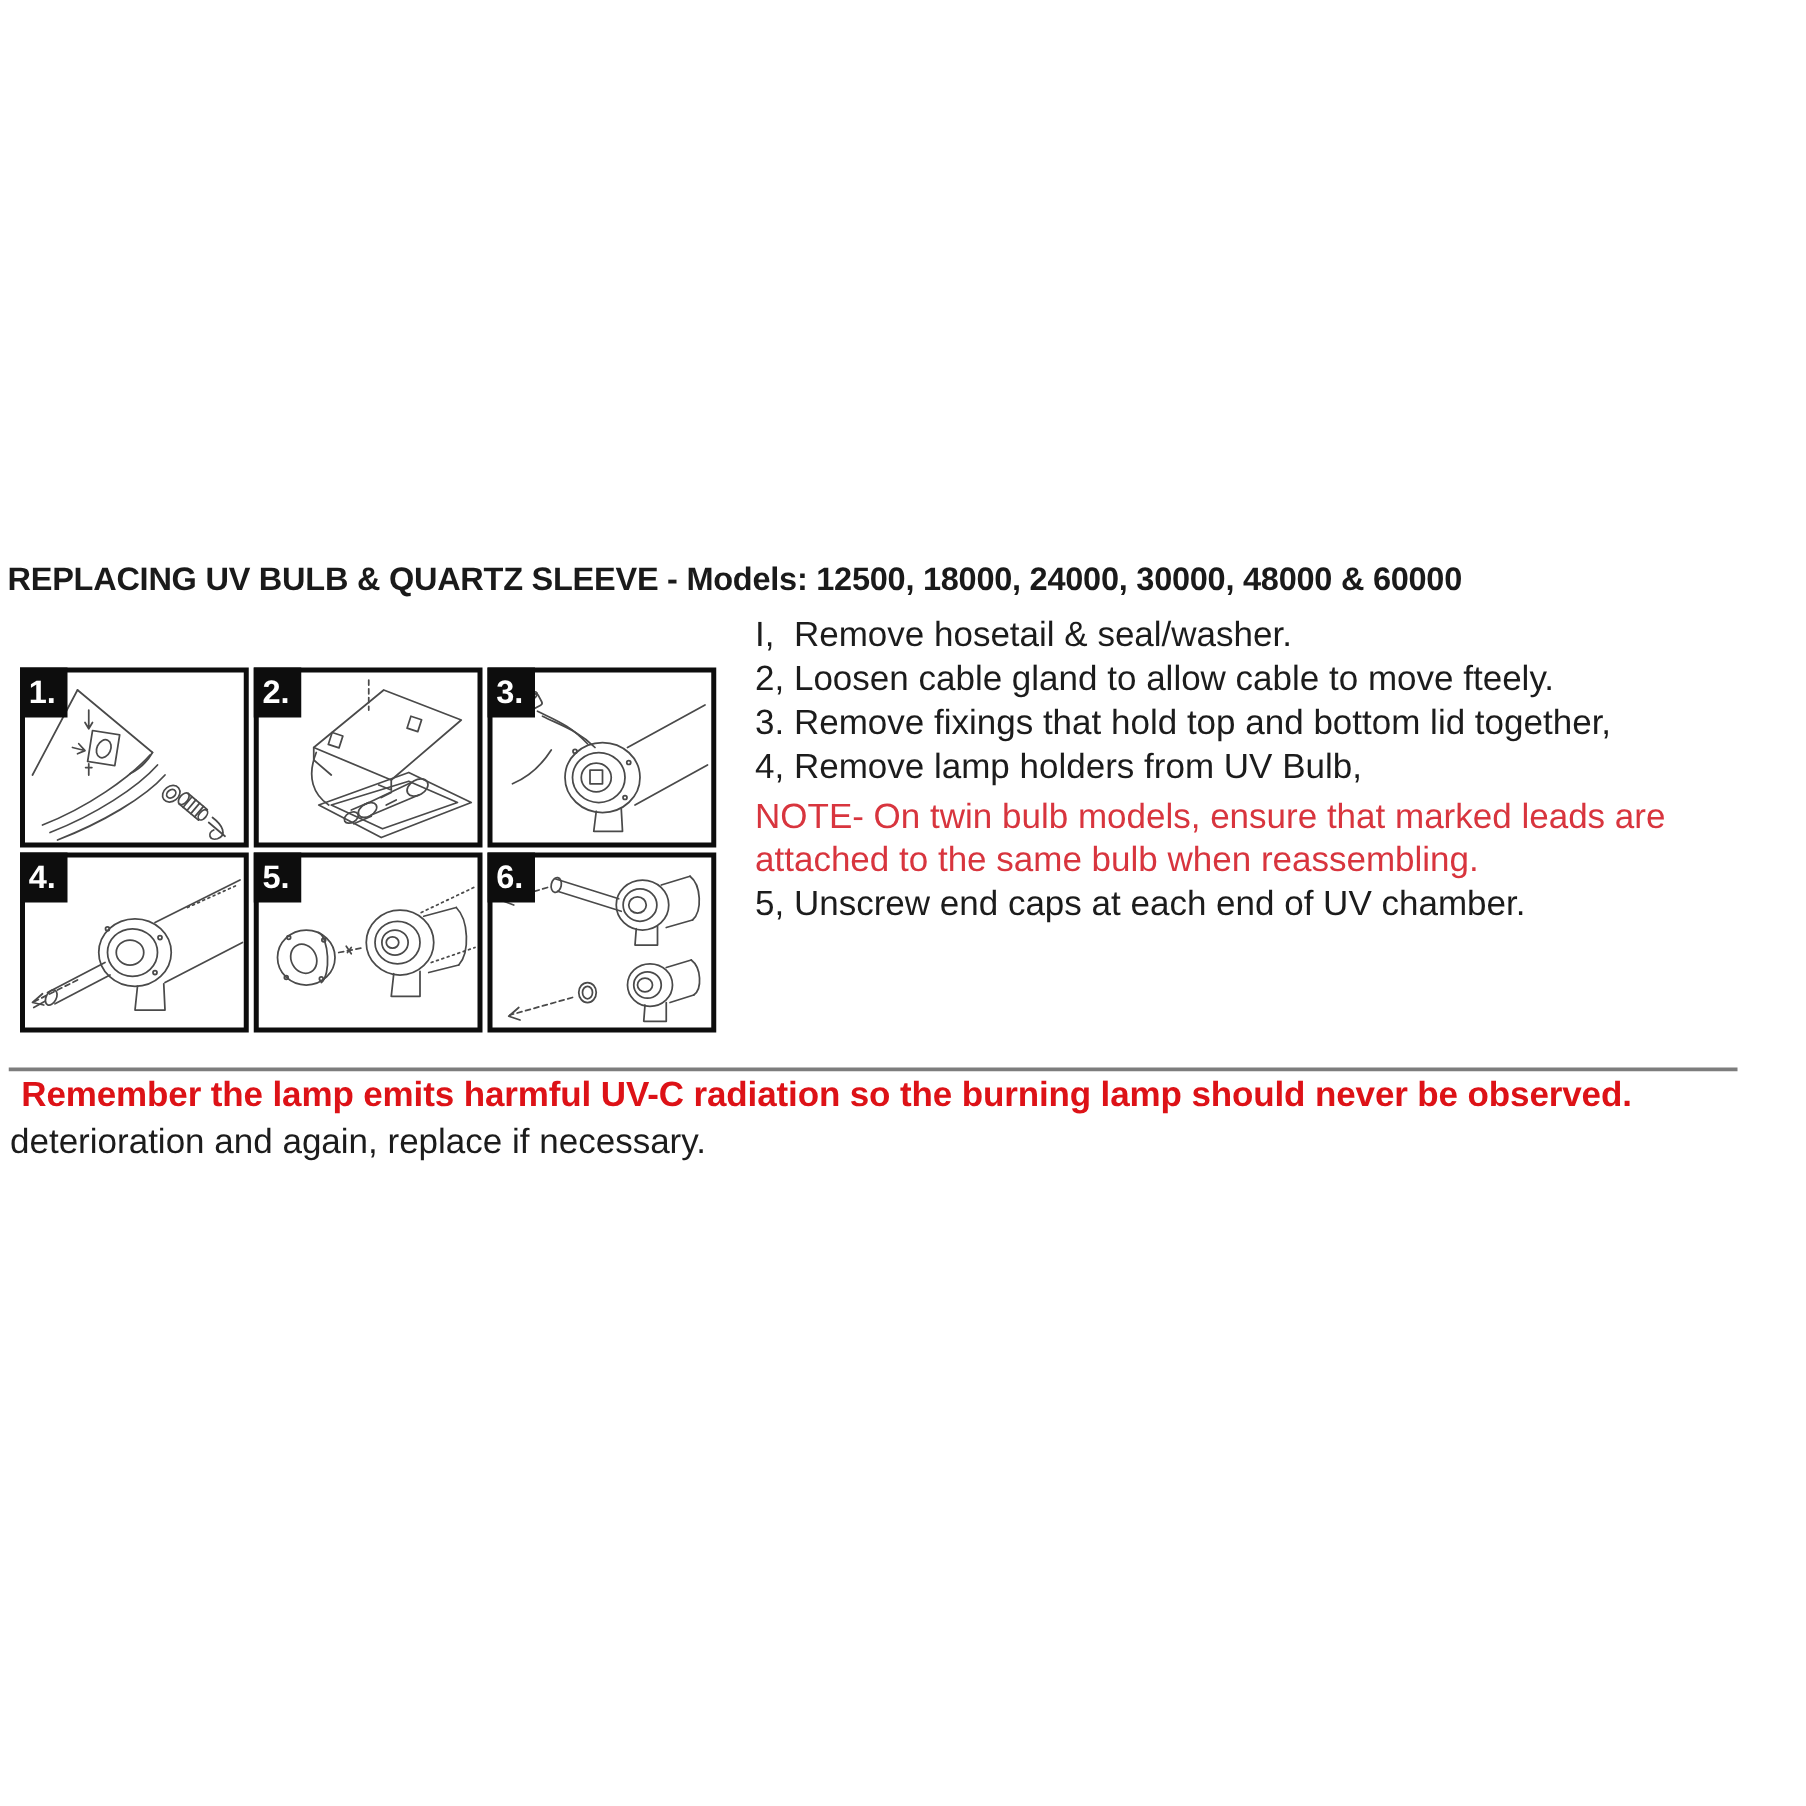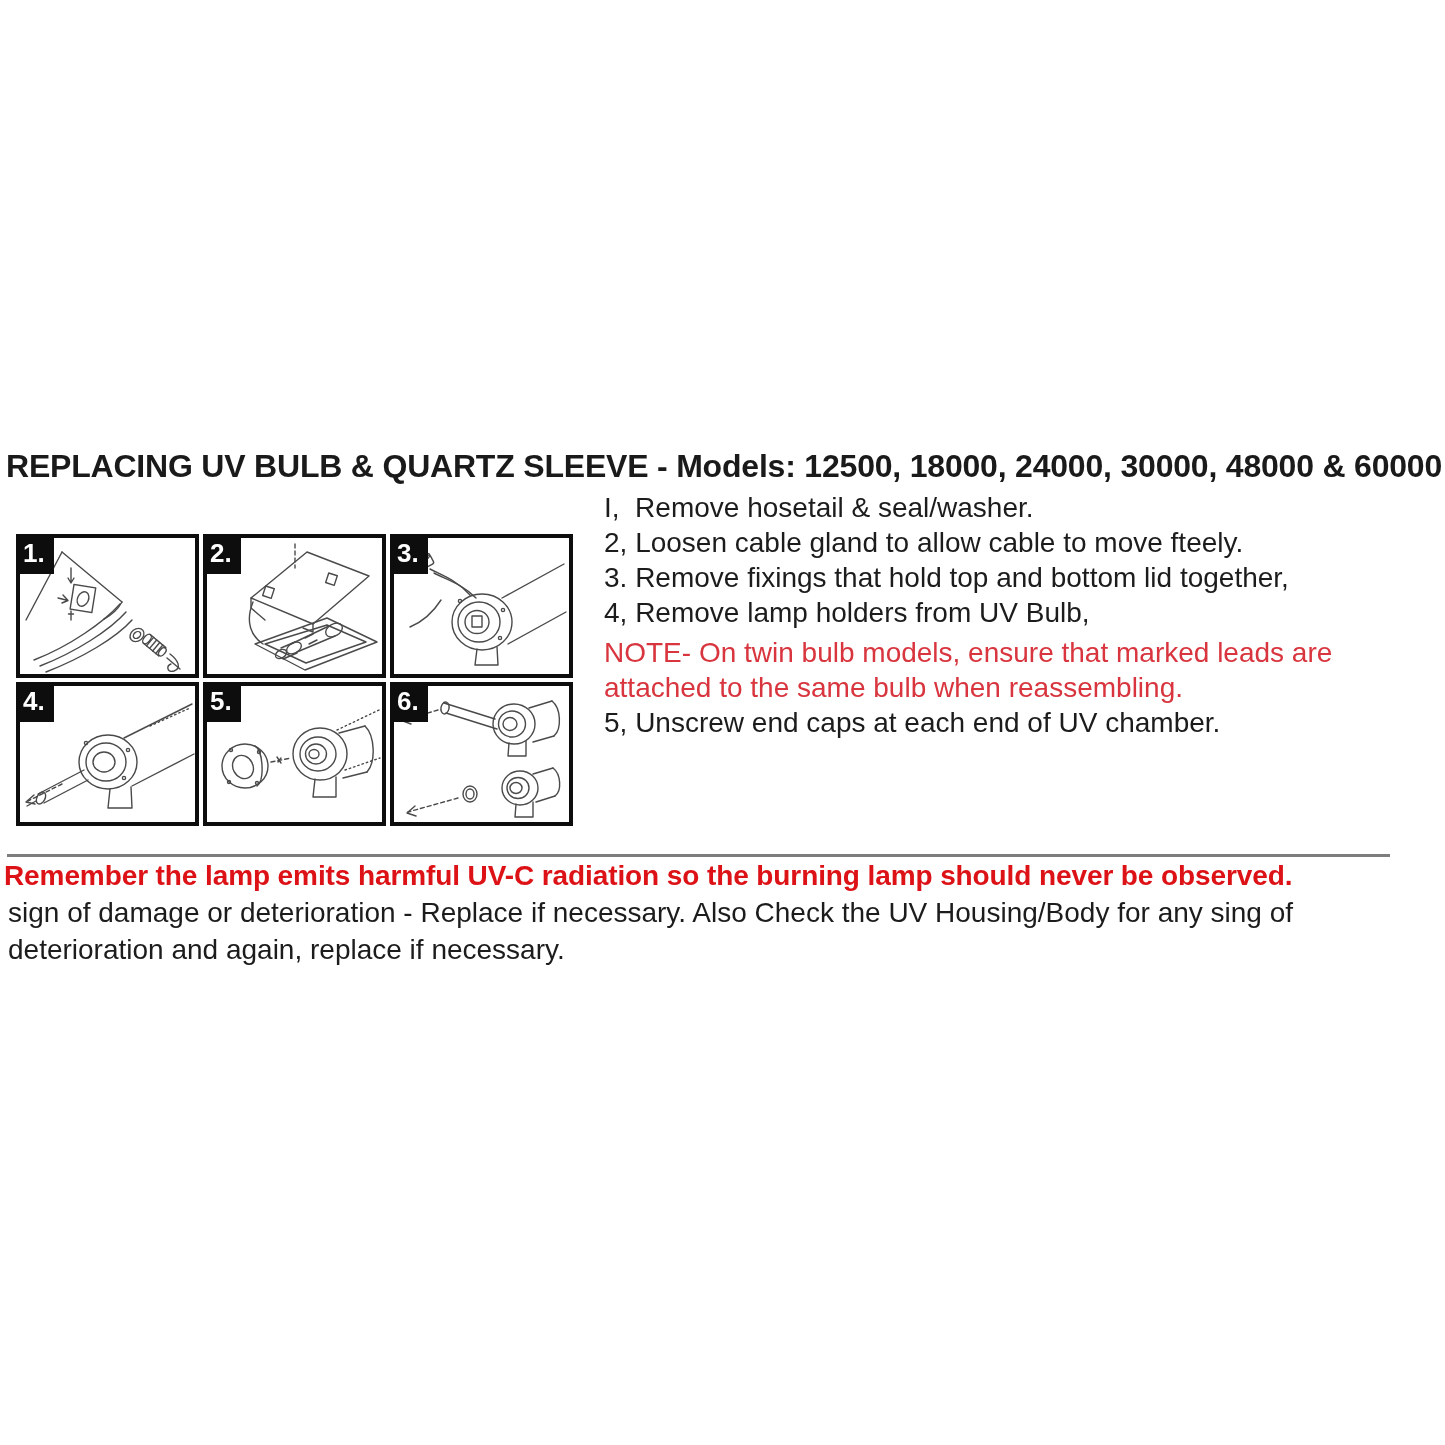--- a/index.html
+++ b/index.html
@@ -2,21 +2,21 @@
 <html><head>
 <meta charset="utf-8">
 <style>
   html,body{margin:0;padding:0;}
   body{
     width:1445px;height:1445px;background:#ffffff;position:relative;
     font-family:"Liberation Sans", sans-serif;color:#1c1c1c;overflow:hidden;
   }
   .title{
     position:absolute;left:6px;top:448px;margin:0;
-    font-size:32px;font-weight:bold;letter-spacing:-0.2px;white-space:nowrap;color:#1a1a1a;
+    font-size:26px;font-weight:bold;letter-spacing:-0.2px;white-space:nowrap;color:#1a1a1a;
   }
   
   .figure{
     position:absolute;left:16px;top:534px;width:557px;height:292px;
     display:grid;grid-template-columns:repeat(3,1fr);grid-template-rows:repeat(2,1fr);gap:4px;
   }
   .panel{position:relative;border:4px solid #0d0d0d;background:#fff;box-sizing:border-box;}
   .badge{
     position:absolute;top:-4px;left:-4px;background:#0d0d0d;color:#ffffff;
     font-weight:bold;font-size:26px;line-height:1;padding:6px 9px 8px 7px;z-index:2;
@@ -26,21 +26,21 @@
   .panel svg .dash{stroke-dasharray:4 3;}
   .panel svg .dot{stroke-dasharray:1.5 3;}
   
   .steps{position:absolute;left:604px;top:490px;width:852px;}
   .step{margin:0;font-size:28px;line-height:35px;white-space:pre-wrap;color:#1c1c1c;}
   .note{margin:5px 0 0 0;font-size:28px;line-height:35px;color:#d8353e;}
   .note span{display:block;}
   
   .divider{position:absolute;left:7px;top:854px;width:1383px;height:3px;background:#7d7d7d;border:none;margin:0;}
   .warn-head{
-    position:absolute;left:4px;top:858px;margin:0;font-size:28px;font-weight:bold;
+    position:absolute;left:17px;top:858px;margin:0;font-size:28px;font-weight:bold;
     color:#dd1217;white-space:nowrap;letter-spacing:-0.1px;line-height:35px;
   }
   .warn-body{position:absolute;left:8px;top:895px;margin:0;font-size:28px;line-height:36.5px;color:#1c1c1c;}
   .warn-body span{display:block;white-space:nowrap;}
 </style>
 </head>
 <body>
 
 <div>
 
@@ -203,17 +203,16 @@
         <span>attached to the same bulb when reassembling.</span>
       </p>
     <p class="step">5, Unscrew end caps at each end of UV chamber.</p>
   </div>
 
   <hr class="divider">
 
   <p class="warn-head">Remember the lamp emits harmful UV-C radiation so the burning lamp should never be observed.</p>
 
   <p class="warn-body">
-      <span>sign of damage or deterioration - Replace if necessary. Also Check the UV Housing/Body for any sing of</span>
       <span>deterioration and again, replace if necessary.</span>
     </p>
 
 </div>
 
 </body></html>

